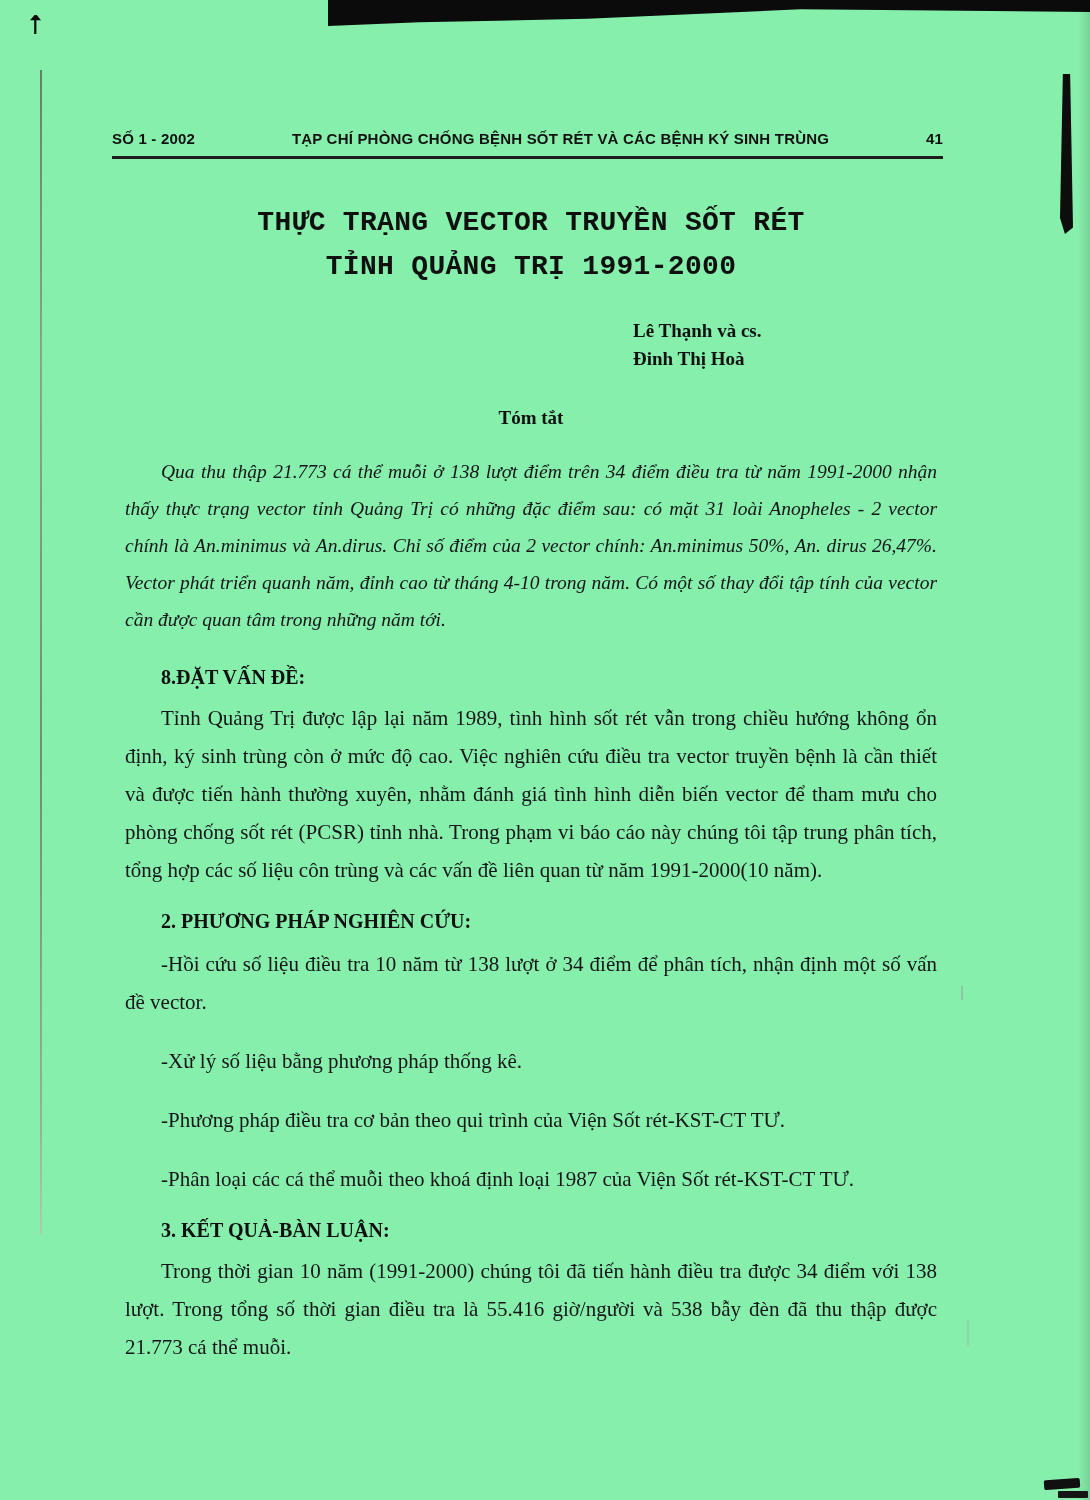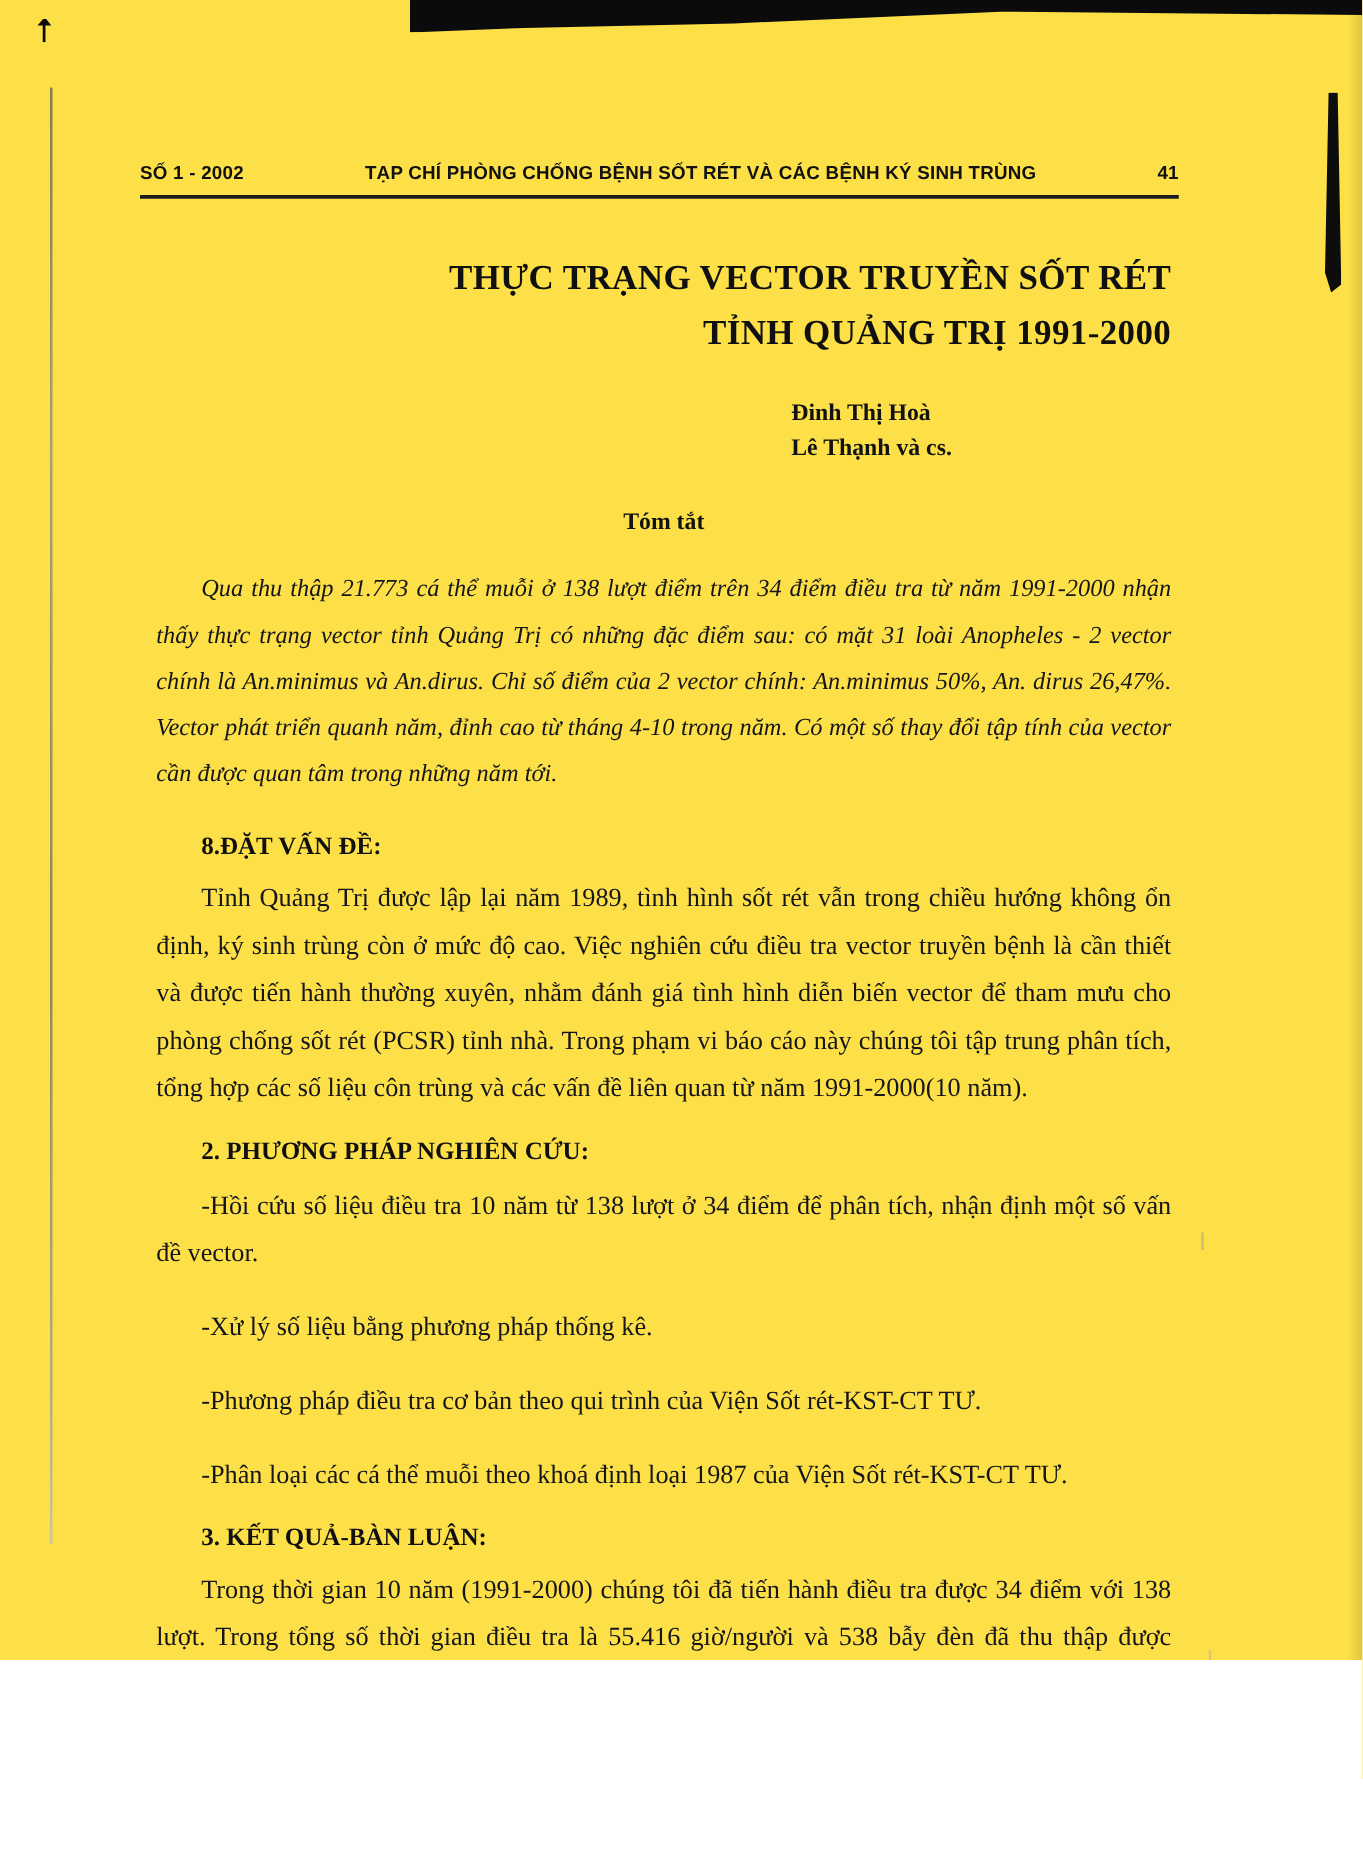--- a/index.html
+++ b/index.html
@@ -1,39 +1,39 @@
 <!DOCTYPE html>
 <html><head>
 <meta charset="utf-8">
 <style>
   html,body{margin:0;padding:0;background:#ffffff;}
   .page{
     position:relative;
-    width:1090px;height:1328px;
-    background:#fde047;
+    width:1090px;height:1500px;
+    background:#86efac;
     overflow:hidden;
     font-family:"Liberation Serif","DejaVu Serif",serif;
     color:#1a1a1a;
   }
   .content{
     position:absolute;left:125px;top:0;width:812px;
   }
   .header-row{
     margin-top:130px;
     margin-left:-13px;margin-right:-6px;
     display:flex;justify-content:space-between;align-items:flex-end;
     font-family:"Liberation Sans","DejaVu Sans",sans-serif;
     font-weight:bold;font-size:15px;letter-spacing:.2px;
     padding-bottom:9px;border-bottom:3px solid #1c1c1c;
     color:#111;
   }
   .header-row .journal{flex:1;text-align:center;padding:0 14px;}
   .title{
-    margin-top:42px;text-align:right;
-    font-family:Liberation Serif, serif;
+    margin-top:42px;text-align:center;
+    font-family:Liberation Mono, monospace;
     font-weight:700;font-size:28px;line-height:44px;color:#101010;
     letter-spacing:.3px;
   }
   .authors{
     margin-top:28px;margin-left:508px;
     font-weight:bold;font-size:19px;line-height:28px;color:#121212;
   }
   .abstract-heading{
     margin-top:34px;text-align:center;
     font-weight:bold;font-size:19px;color:#121212;font-family:Liberation Serif, serif;
@@ -111,22 +111,22 @@
       <span class="journal">TẠP CHÍ PHÒNG CHỐNG BỆNH SỐT RÉT VÀ CÁC BỆNH KÝ SINH TRÙNG</span>
       <span>41</span>
     </div>
 
     <div class="title">
       <div>THỰC TRẠNG VECTOR TRUYỀN SỐT RÉT</div>
       <div>TỈNH QUẢNG TRỊ 1991-2000</div>
     </div>
 
     <div class="authors">
+      <div>Lê Thạnh và cs.</div>
       <div>Đinh Thị Hoà</div>
-      <div>Lê Thạnh và cs.</div>
     </div>
 
     <div class="abstract-heading">Tóm tắt</div>
 
     <p class="abstract">Qua thu thập 21.773 cá thể muỗi ở 138 lượt điểm trên 34 điểm điều tra từ năm 1991-2000 nhận thấy thực trạng vector tỉnh Quảng Trị có những đặc điểm sau: có mặt 31 loài Anopheles - 2 vector chính là An.minimus và An.dirus. Chỉ số điểm của 2 vector chính: An.minimus 50%, An. dirus 26,47%. Vector phát triển quanh năm, đỉnh cao từ tháng 4-10 trong năm. Có một số thay đổi tập tính của vector cần được quan tâm trong những năm tới.</p>
 
     <div class="section-heading">8.ĐẶT VẤN ĐỀ:</div>
     <p class="para">Tỉnh Quảng Trị được lập lại năm 1989, tình hình sốt rét vẫn trong chiều hướng không ổn định, ký sinh trùng còn ở mức độ cao. Việc nghiên cứu điều tra vector truyền bệnh là cần thiết và được tiến hành thường xuyên, nhằm đánh giá tình hình diễn biến vector để tham mưu cho phòng chống sốt rét (PCSR) tỉnh nhà. Trong phạm vi báo cáo này chúng tôi tập trung phân tích, tổng hợp các số liệu côn trùng và các vấn đề liên quan từ năm 1991-2000(10 năm).</p>
 
     <div class="section-heading sec2-gap">2. PHƯƠNG PHÁP NGHIÊN CỨU:</div>

